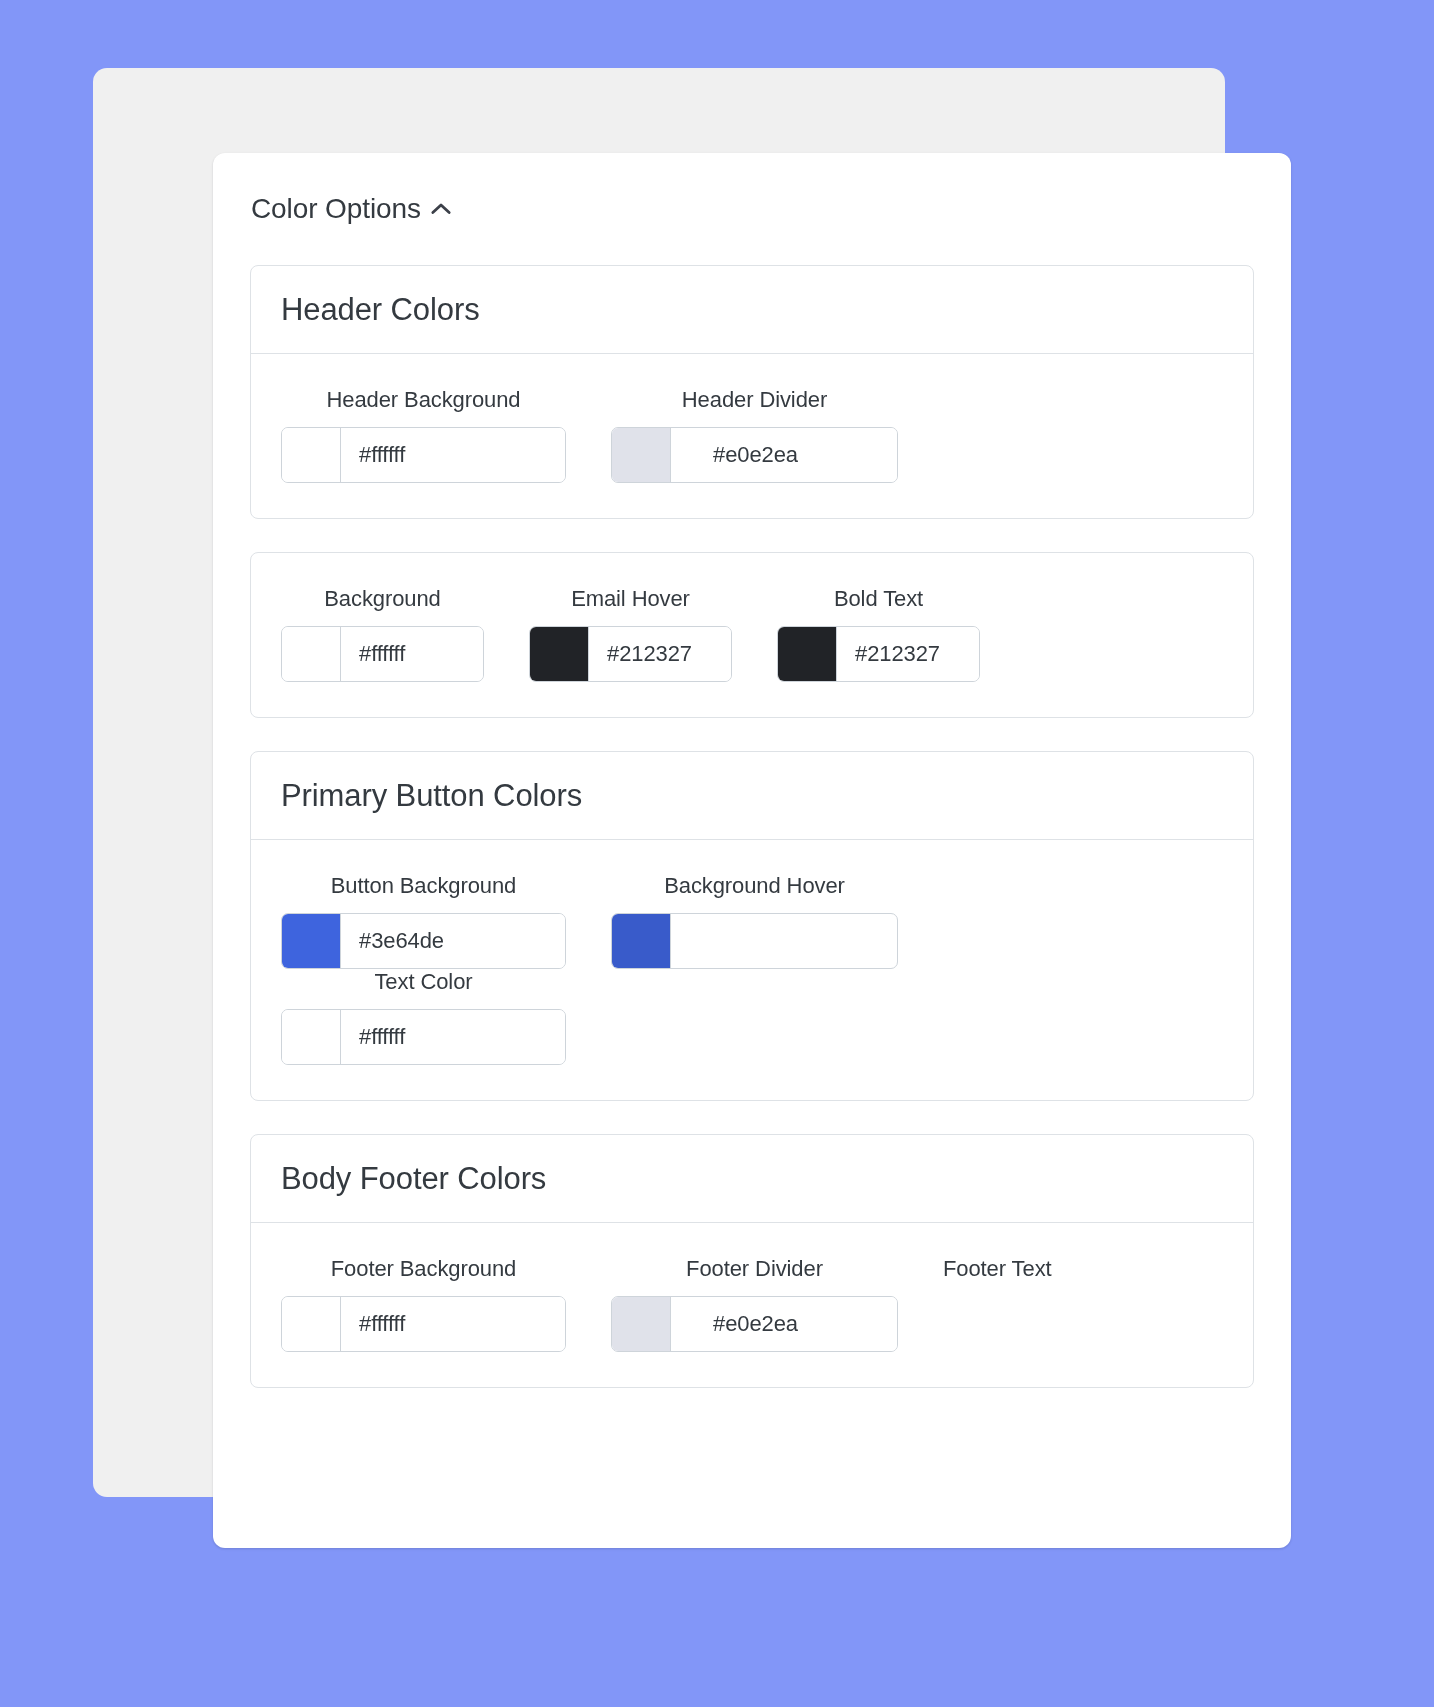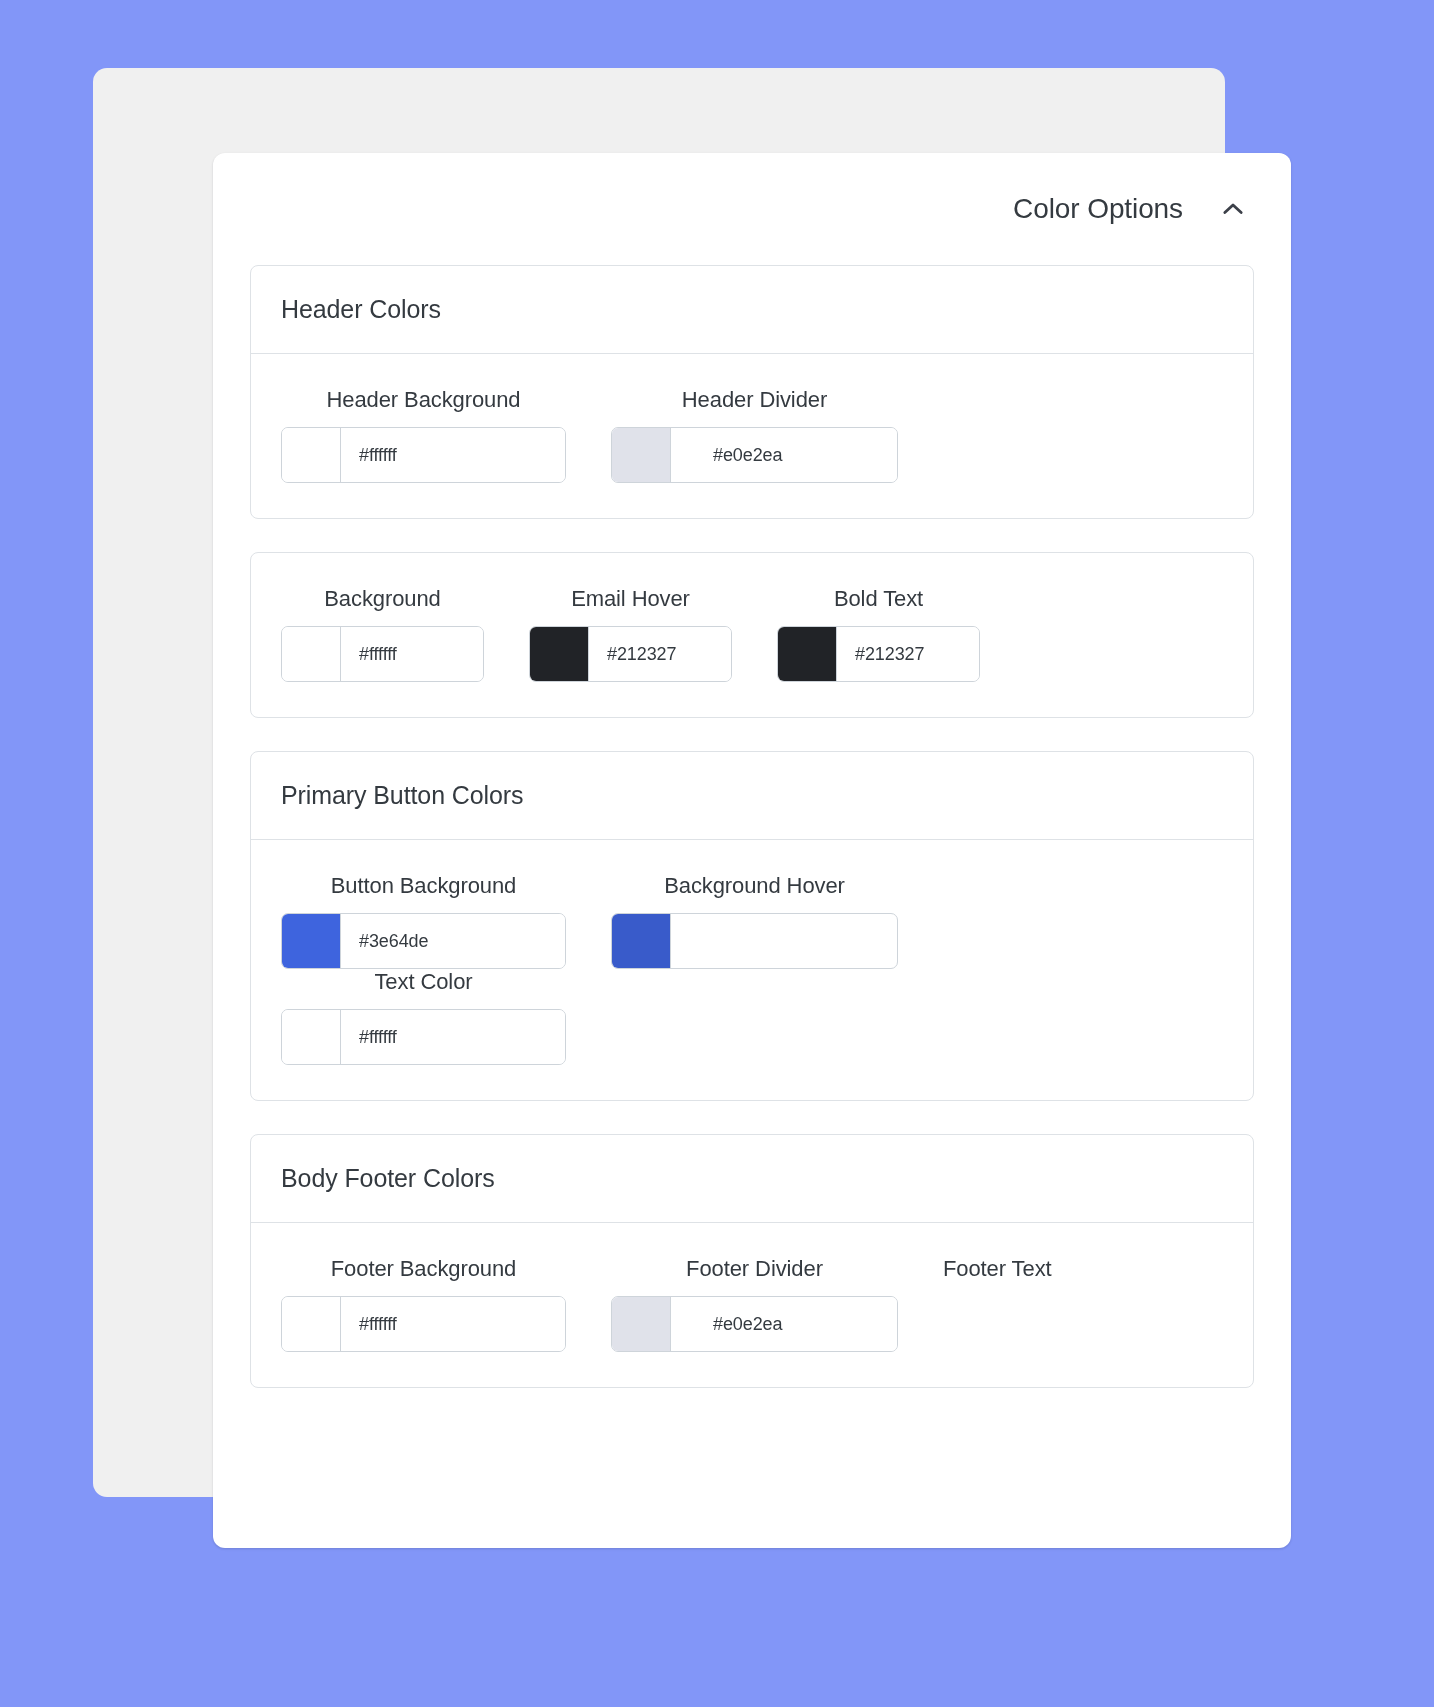--- a/index.html
+++ b/index.html
@@ -35,25 +35,24 @@
     border-radius: 12px;
     box-shadow: 0 1px 3px rgba(16, 24, 40, 0.10), 0 1px 2px rgba(16,24,40,0.06);
     box-sizing: border-box;
     padding: 0 37px;
   }
 
   
   .panel-header {
     display: flex;
     align-items: center;
-    justify-content: flex-end;
+    justify-content: flex-start;
     height: 112px;
     padding: 0 1px;
     box-sizing: border-box;
-    gap: 30px;
   }
   .panel-title {
     font-size: 28px;
     color: #343a40;
     font-weight: 400;
     letter-spacing: -0.1px;
   }
   .collapse-toggle {
     width: 40px;
     height: 40px;
@@ -78,21 +77,21 @@
 
   .section-head {
     height: 88px;
     display: flex;
     align-items: center;
     padding: 0 30px;
     border-bottom: 1px solid #dee2e6;
     box-sizing: border-box;
   }
   .section-head-title {
-    font-size: 25px;
+    font-size: 31px;
     color: #343a40;
     font-weight: 400;
     letter-spacing: -0.1px;
   }
 
   .section-body {
     padding: 33px 30px 35px 30px;
     display: flex;
     flex-wrap: wrap;
     text-align: center;
@@ -126,21 +125,21 @@
     width: 58px;
     flex: 0 0 58px;
     border-right: 1px solid #ced4da;
     cursor: pointer;
   }
   .hexvalue {
     flex: 1 1 auto;
     display: flex;
     align-items: center;
     padding: 0 18px;
-    font-size: 18px;
+    font-size: 22px;
     color: #343a40;
     font-family: "Liberation Sans", sans-serif;
     background: #fff;
     cursor: text;
     white-space: nowrap;
     letter-spacing: -0.1px;
   }
 
   
   .w-285 .color-control { width: 285px; }

